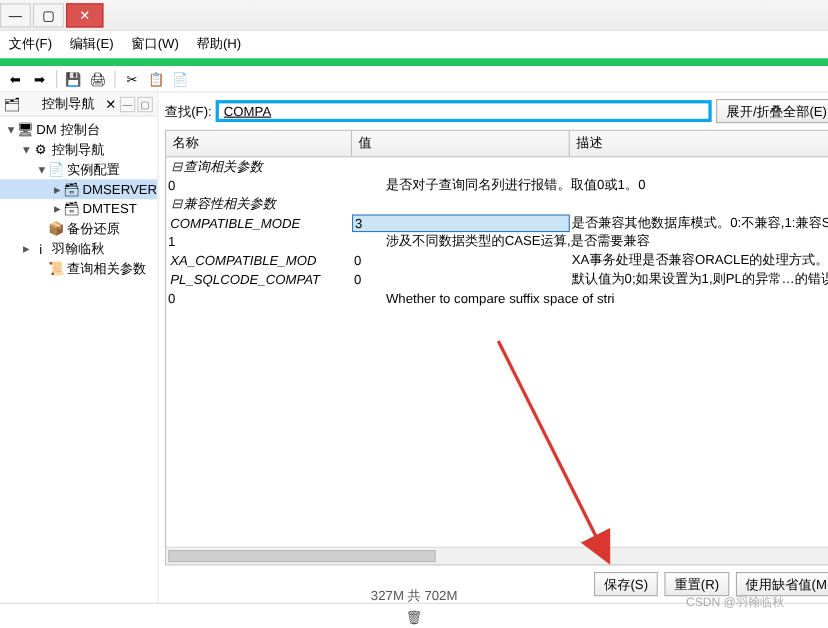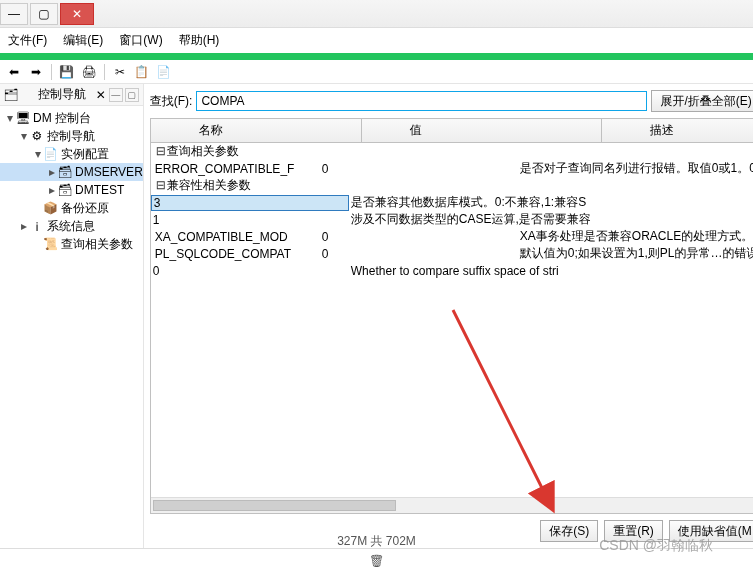--- a/index.html
+++ b/index.html
@@ -23,43 +23,43 @@
     .tree { padding: 3px 0; overflow: auto; flex: 1; }
     .tree-row { display: flex; align-items: center; height: 18px; padding-left: 4px; cursor: pointer; white-space: nowrap; }
     .tree-row.selected { background: #c7e0f8; }
     .tw { width: 12px; display: inline-flex; justify-content: center; color: #555; }
     .ico { width: 14px; height: 14px; display: inline-flex; align-items: center; justify-content: center; margin-right: 3px; }
     .indent1 { padding-left: 18px; }
     .indent2 { padding-left: 32px; }
     .indent3 { padding-left: 46px; }
     .content { flex: 1; display: flex; flex-direction: column; }
     .search-row { display: flex; align-items: center; padding: 6px; gap: 4px; }
-    .search-input { flex: 1; border: 1px solid #0ea5e9; padding: 2px 4px; height: 20px; }
+    .search-input { flex: 1; border: 3px solid #0ea5e9; padding: 2px 4px; height: 20px; text-decoration: underline; }
     .btn { border: 1px solid #aaa; background: linear-gradient(#fdfdfd,#ebebeb); padding: 2px 8px; cursor: pointer; height: 22px; }
     .table-wrap { border: 1px solid #c0c0c0; margin: 0 6px; flex: 1; display: flex; flex-direction: column; overflow: hidden; }
     .th-row { display: flex; background: linear-gradient(#f9f9f9,#eee); border-bottom: 1px solid #c0c0c0; }
-    .th { padding: 3px 6px; border-right: 1px solid #c0c0c0; font-weight: normal; margin-left: 42px; }
+    .th { padding: 3px 6px; border-right: 1px solid #c0c0c0; font-weight: normal; }
     .col-name { width: 169px; }
     .col-value { width: 198px; }
     .col-desc { flex: 1; }
     .tbody { flex: 1; overflow: hidden; position: relative; }
     .trow { display: flex; height: 17px; align-items: center; }
-    .trow .col-name { padding-left: 4px; white-space: nowrap; overflow: hidden; }
+    .trow .col-name { padding-left: 4px; white-space: nowrap; overflow: hidden; font-style: italic; }
     .trow .col-value { padding-left: 2px; white-space: nowrap; overflow: hidden; }
     .trow .col-desc { padding-left: 2px; white-space: nowrap; overflow: hidden; }
     .group { color: #000; }
     .group .tw { color: #333; }
     .leaf { padding-left: 20px; }
     .editing .col-value { background: #cce5f6; border: 1px solid #2f7bbf; padding: 0 2px; height: 16px; }
     .scroll-h { height: 16px; background: #f0f0f0; border-top: 1px solid #ddd; display:flex; }
     .scroll-h .thumb { width: 40%; background: #cfcfcf; border:1px solid #bbb; margin:2px; }
     .button-row { display: flex; justify-content: flex-end; gap: 6px; padding: 6px; }
     .status-bar { height: 20px; border-top: 1px solid #ddd; display: flex; align-items: center; justify-content: flex-end; padding: 0 6px; color: #555; gap:4px;flex-direction:column; }
     .arrow { position: absolute; pointer-events: none; }
-    .watermark { position: absolute; bottom: 16px; right: 40px; color: rgba(150,150,150,0.8); font-size: 14px; }
+    .watermark { position: absolute; bottom: 16px; right: 40px; color: rgba(150,150,150,0.8); font-size: 11px; }
   </style>
 </head>
 <body>
 
 <div class="title-bar">
   <div class="win-btn">—</div>
   <div class="win-btn">▢</div>
   <div class="win-btn win-close">✕</div>
 </div>
 
@@ -120,21 +120,21 @@
           <span>DMTEST</span>
         </div>
       <div class="tree-row indent2">
           <span class="tw"></span>
           <span class="ico">📦</span>
           <span>备份还原</span>
         </div>
       <div class="tree-row indent1">
           <span class="tw">▸</span>
           <span class="ico">ℹ</span>
-          <span>系统信息</span>
+          <span>羽翰临秋</span>
         </div>
       <div class="tree-row indent2">
           <span class="tw"></span>
           <span class="ico">📜</span>
           <span>查询相关参数</span>
         </div>
     </div>
   </div>
 
   <div class="content">
@@ -149,30 +149,30 @@
         <div class="th col-value">值</div>
         <div class="th col-desc">描述</div>
       </div>
       <div class="tbody" id="tbody">
           <div class="trow group">
             <div class="col-name"><span class="tw">⊟</span>查询相关参数</div>
             <div class="col-value"></div>
             <div class="col-desc"></div>
           </div>
           <div class="trow">
-            <div class="col-name leaf">ERROR_COMPATIBLE_F</div>
             <div class="col-value">0</div>
             <div class="col-desc">是否对子查询同名列进行报错。取值0或1。0</div>
           </div>
           <div class="trow group">
             <div class="col-name"><span class="tw">⊟</span>兼容性相关参数</div>
             <div class="col-value"></div>
             <div class="col-desc"></div>
           </div>
           <div class="trow editing">
+            <div class="col-name leaf">COMPATIBLE_MODE</div>
             <div class="col-value">3</div>
             <div class="col-desc">是否兼容其他数据库模式。0:不兼容,1:兼容S</div>
           </div>
           <div class="trow">
             <div class="col-value">1</div>
             <div class="col-desc">涉及不同数据类型的CASE运算,是否需要兼容</div>
           </div>
           <div class="trow">
             <div class="col-name leaf">XA_COMPATIBLE_MOD</div>
             <div class="col-value">0</div>

